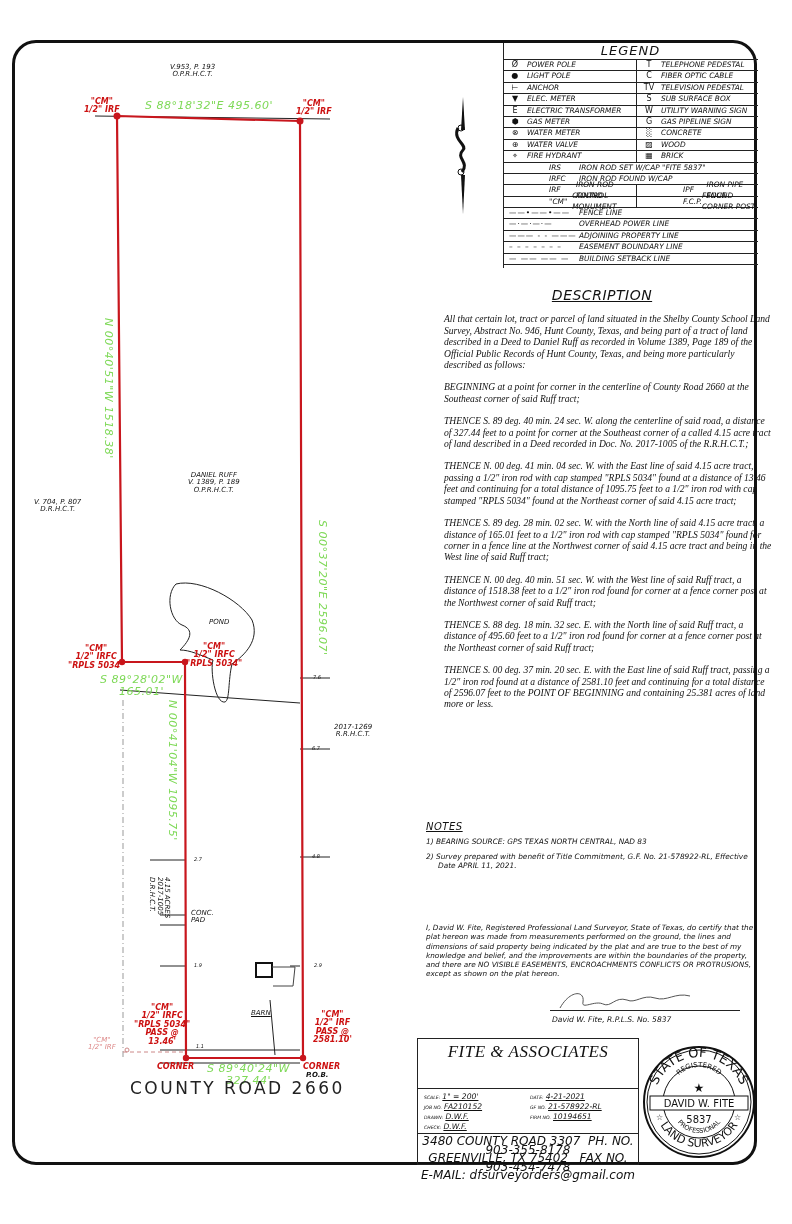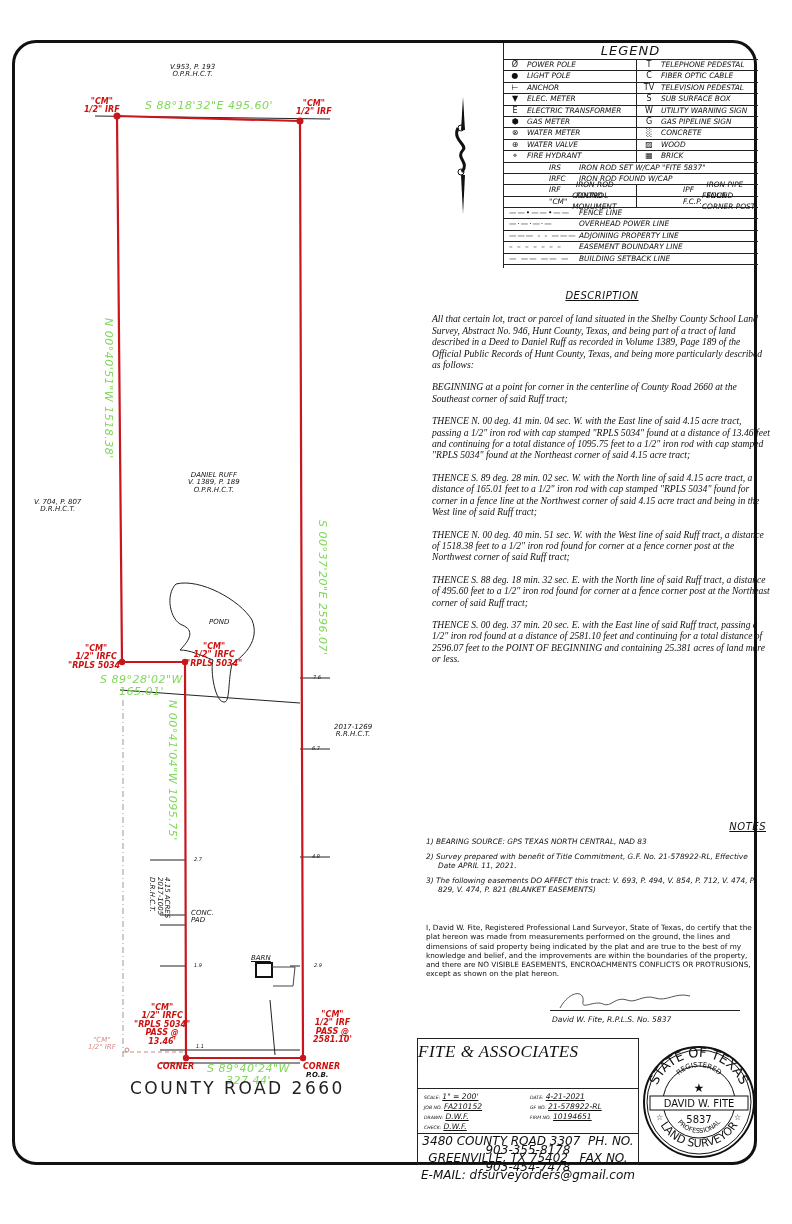--- a/index.html
+++ b/index.html
@@ -15,30 +15,30 @@
   .rot90 { transform-origin:left top; transform:rotate(90deg); }
   .legend { position:absolute; left:503px; top:43px; width:255px; font-style:italic; font-size:7.4px; }
   .legend .title { text-align:center; font-size:13px; letter-spacing:1px; height:16px; line-height:16px; border-bottom:1px solid #222; font-style:italic; }
   .legend .row { display:flex; height:10.4px; line-height:10.4px; border-bottom:1px solid #222; }
   .legend .cell { flex:1; display:flex; align-items:center; }
   .legend .cell.left { border-right:1px solid #222; flex:0 0 133px; }
   .legend .sym { width:24px; text-align:center; font-style:normal; font-size:8px; }
   .legend .abbr { width:30px; padding-left:6px;margin-left:40px; }
   .legend .line-sym { width:70px; padding-left:6px; letter-spacing:1px; font-style:normal; }
   .desc { position:absolute; left:432px; top:290px; width:340px; font-family:"Liberation Serif", serif; font-style:italic; font-size:9.6px; line-height:11.4px; }
-  .desc h3 { font-family:"DejaVu Sans", sans-serif; font-size:10px; font-weight:normal; text-decoration:underline; text-align:center; margin:0 0 12px 0; letter-spacing:0.5px; }
-  .desc p { margin:0 0 11px 0; }
+  .desc h3 { font-family:"DejaVu Sans", sans-serif; font-size:14px; font-weight:normal; text-decoration:underline; text-align:center; margin:0 0 12px 0; letter-spacing:0.5px; }
+  .desc p { margin:0 0 11px 12px; }
   .notes { position:absolute; left:426px; top:822px; width:340px; font-style:italic; font-size:7.4px; line-height:9px; }
-  .notes h3 { font-size:10px; font-weight:normal; text-decoration:underline; text-align:right; margin:0 0 6px 0; letter-spacing:0.5px; }
+  .notes h3 { font-size:10px; font-weight:normal; text-decoration:underline; text-align:left; margin:0 0 6px 0; letter-spacing:0.5px; }
   .notes .note { margin:0 0 6px 0; padding-left:12px; text-indent:-12px; }
-  .cert { position:absolute; left:426px; top:923px; width:330px; font-size:7.3px; line-height:9.3px; }
+  .cert { position:absolute; left:426px; top:923px; width:330px; font-style:italic; font-size:7.3px; line-height:9.3px; }
   .sigline { position:absolute; left:550px; top:1010px; width:190px; border-top:1px solid #222; }
   .signame { position:absolute; left:552px; top:1015px; font-style:italic; font-size:7.6px; }
   .titleblock { position:absolute; left:417px; top:1038px; width:222px; height:127px; border:1px solid #222; box-sizing:border-box; }
-  .tb-company { height:45px; border-bottom:1px solid #222; text-align:left; font-family:"Liberation Serif", serif; font-style:italic; font-size:17px; line-height:18px; padding-top:4px; letter-spacing:0.5px; }
+  .tb-company { height:45px; border-bottom:1px solid #222; text-align:center; font-family:"Liberation Serif", serif; font-style:italic; font-size:17px; line-height:18px; padding-top:4px; letter-spacing:0.5px; }
   .tb-info { height:44px; border-bottom:1px solid #222; position:relative; font-style:italic; font-size:6.4px; }
   .tb-info .f { position:absolute; white-space:nowrap; }
   .tb-info .k { font-size:4.6px; }
   .tb-info .v { text-decoration:underline; font-size:7.6px; }
   .tb-contact { text-align:center; font-style:italic; font-size:12px; line-height:8.6px; padding-top:3px; }
   .seal { position:absolute; left:640px; top:1040px; width:118px; height:120px; }
 </style>
 </head>
 <body>
 
@@ -153,21 +153,21 @@
 
   <div class="lbl blk rot90" style="left:170px;top:877px;text-align:left;">
     <div>4.15 ACRES</div>
       <div>2017-1005</div>
       <div>D.R.H.C.T.</div>
   </div>
   <div class="lbl blk" style="left:191px;top:910px;text-align:left;">
     <div>CONC.</div>
       <div>PAD</div>
   </div>
-  <div class="lbl blk" style="left:251px;top:955px;text-decoration:underline;">BARN</div>
+  <div class="lbl blk" style="left:251px;top:1010px;text-decoration:underline;">BARN</div>
 
   <div class="lbl red" style="left:134px;top:1004px;">
     <div>"CM"</div>
       <div>1/2" IRFC</div>
       <div>"RPLS 5034"</div>
       <div>PASS @</div>
       <div>13.46'</div>
   </div>
   <div class="lbl red" style="left:313px;top:1011px;">
     <div>"CM"</div>
@@ -342,32 +342,32 @@
         <span class="line-sym">—  ——  ——  —</span>
         <span>BUILDING SETBACK LINE</span>
       </div>
     </div>
 </div>
 
 <div class="desc">
   <h3>DESCRIPTION</h3>
   <p>All that certain lot, tract or parcel of land situated in the Shelby County School Land Survey, Abstract No. 946, Hunt County, Texas, and being part of a tract of land described in a Deed to Daniel Ruff as recorded in Volume 1389, Page 189 of the Official Public Records of Hunt County, Texas, and being more particularly described as follows:</p>
   <p>BEGINNING at a point for corner in the centerline of County Road 2660 at the Southeast corner of said Ruff tract;</p>
+  <p>THENCE S. 89 deg. 40 min. 24 sec. W. along the centerline of said road, a distance of 327.44 feet to a point for corner at the Southeast corner of a called 4.15 acre tract of land described in a Deed recorded in Doc. No. 2017-1005 of the R.R.H.C.T.;</p>
   <p>THENCE N. 00 deg. 41 min. 04 sec. W. with the East line of said 4.15 acre tract, passing a 1/2" iron rod with cap stamped "RPLS 5034" found at a distance of 13.46 feet and continuing for a total distance of 1095.75 feet to a 1/2" iron rod with cap stamped "RPLS 5034" found at the Northeast corner of said 4.15 acre tract;</p>
   <p>THENCE S. 89 deg. 28 min. 02 sec. W. with the North line of said 4.15 acre tract, a distance of 165.01 feet to a 1/2" iron rod with cap stamped "RPLS 5034" found for corner in a fence line at the Northwest corner of said 4.15 acre tract and being in the West line of said Ruff tract;</p>
   <p>THENCE N. 00 deg. 40 min. 51 sec. W. with the West line of said Ruff tract, a distance of 1518.38 feet to a 1/2" iron rod found for corner at a fence corner post at the Northwest corner of said Ruff tract;</p>
   <p>THENCE S. 88 deg. 18 min. 32 sec. E. with the North line of said Ruff tract, a distance of 495.60 feet to a 1/2" iron rod found for corner at a fence corner post at the Northeast corner of said Ruff tract;</p>
   <p>THENCE S. 00 deg. 37 min. 20 sec. E. with the East line of said Ruff tract, passing a 1/2" iron rod found at a distance of 2581.10 feet and continuing for a total distance of 2596.07 feet to the POINT OF BEGINNING and containing 25.381 acres of land more or less.</p>
 </div>
 
 <div class="notes">
   <h3>NOTES</h3>
   <div class="note">1) BEARING SOURCE: GPS TEXAS NORTH CENTRAL, NAD 83</div>
   <div class="note">2) Survey prepared with benefit of Title Commitment, G.F. No. 21-578922-RL, Effective Date APRIL 11, 2021.</div>
-  <div class="note">3) The following easements DO AFFECT this tract: V. 693, P. 494, V. 854, P. 712, V. 474, P. 829, V. 474, P. 821 (BLANKET EASEMENTS)</div>
 </div>
 
 <div class="cert">I, David W. Fite, Registered Professional Land Surveyor, State of Texas, do certify that the plat hereon was made from measurements performed on the ground, the lines and dimensions of said property being indicated by the plat and are true to the best of my knowledge and belief, and the improvements are within the boundaries of the property, and there are NO VISIBLE EASEMENTS, ENCROACHMENTS CONFLICTS OR PROTRUSIONS, except as shown on the plat hereon.</div>
 <svg style="position:absolute;left:555px;top:988px;" width="150" height="24">
   <path d="M5,20 C15,2 30,2 28,14 C26,22 40,12 48,16 C56,20 60,8 72,12 C80,16 88,6 100,10 C112,14 120,4 135,8" fill="none" stroke="#555" stroke-width="1"></path>
 </svg>
 <div class="sigline"></div>
 <div class="signame">David W. Fite, R.P.L.S. No. 5837</div>
 
 <div class="titleblock">

